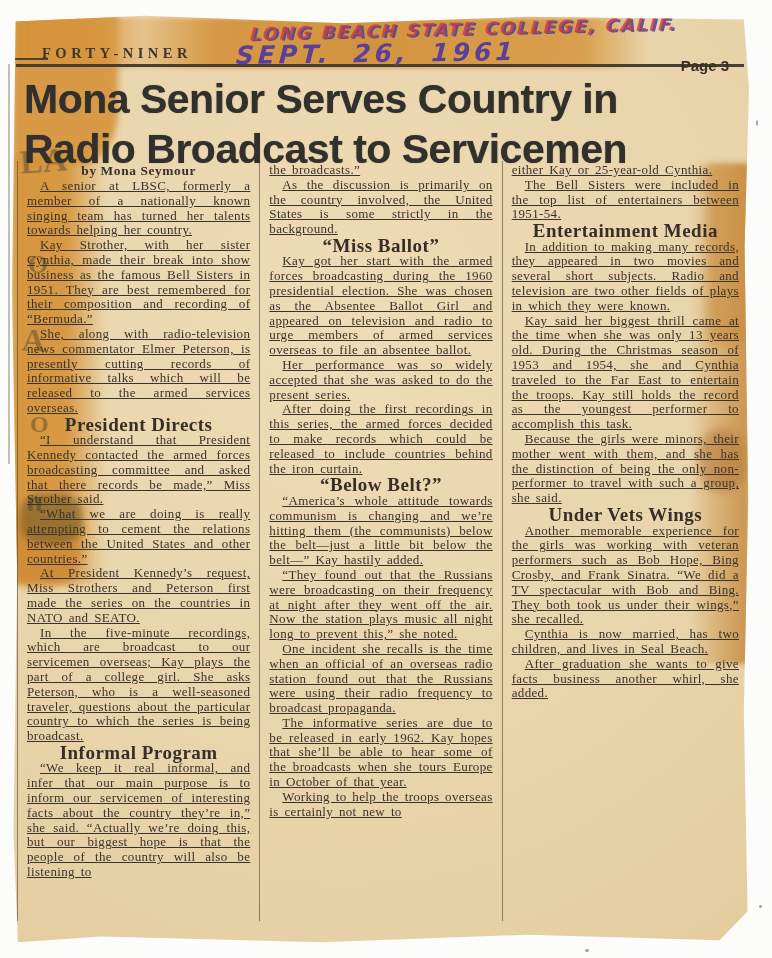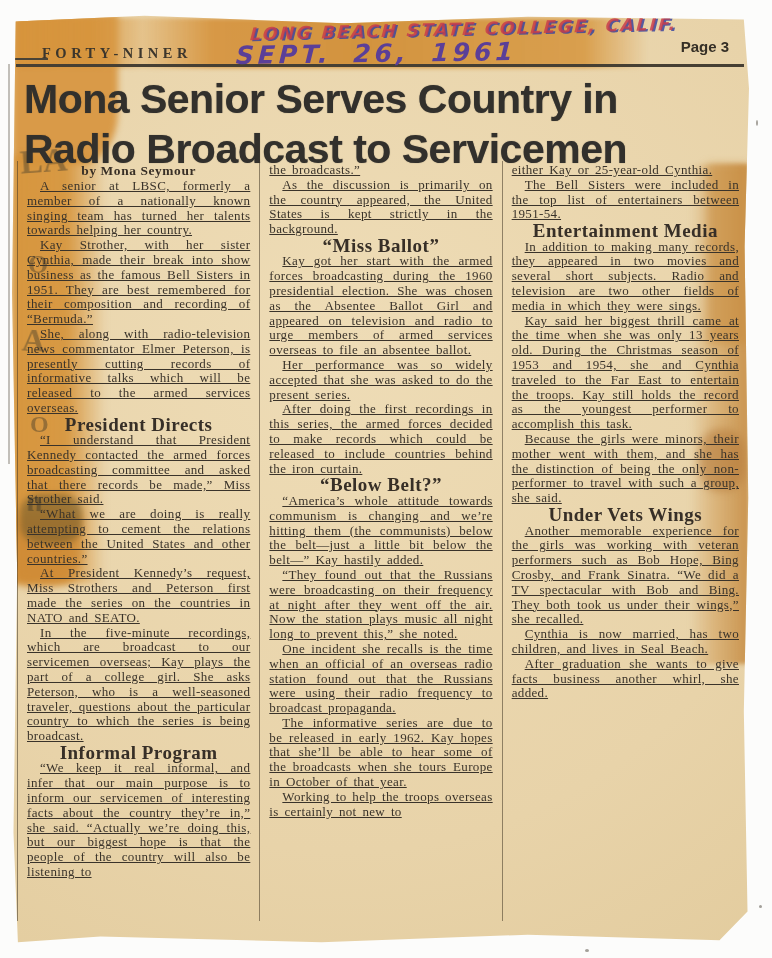--- a/index.html
+++ b/index.html
@@ -44,21 +44,21 @@
 
   
   .ghost{position:absolute;font-family:"Liberation Serif",serif;font-weight:bold;
     color:rgba(60,54,40,.42);filter:blur(.7px);line-height:1;}
 
   
   .masthead-rule-left{left:0;top:44px;width:36px;height:2px;background:#4a4336;}
   .masthead-rule{left:4px;top:50px;width:728px;height:2.6px;background:#463f33;}
   .masthead-name{left:30px;top:31px;font-family:Liberation Serif, serif;font-weight:bold;
     font-size:14.5px;letter-spacing:4.5px;color:#3c362c;white-space:nowrap;}
-  .masthead-page{right:20px;top:24px;font-family:"Liberation Sans",sans-serif;font-weight:bold;
+  .masthead-page{right:20px;top:43px;font-family:"Liberation Sans",sans-serif;font-weight:bold;
     font-size:15px;color:#352f26;white-space:nowrap;}
 
   
   .hw-school{left:238px;top:5px;font-family:"DejaVu Sans",sans-serif;font-size:17.5px;font-weight:bold;
     font-style:italic;letter-spacing:2.2px;white-space:nowrap;transform:rotate(-1.4deg) skewX(-5deg);}
   .hw-school.layer-blue{color:rgba(58,70,160,.85);left:240px;top:6px;}
   .hw-school.layer-red{color:rgba(200,58,74,.82);}
   .hw-date{left:224px;top:25px;font-family:"DejaVu Sans",sans-serif;font-size:25px;font-weight:bold;
     font-style:italic;color:#5b3f98;letter-spacing:4px;word-spacing:9px;white-space:nowrap;
     transform:rotate(-0.8deg) skewX(-4deg);}
@@ -131,37 +131,37 @@
         <h4 class="subhead">President Directs</h4>
         <p class="para">“I understand that President Kennedy contacted the armed forces broadcasting committee and asked that there records be made,” Miss Strother said.</p>
         <p class="para">“What we are doing is really attempting to cement the relations between the United States and other countries.”</p>
         <p class="para">At President Kennedy’s request, Miss Strothers and Peterson first made the series on the countries in NATO and SEATO.</p>
         <p class="para">In the five-minute recordings, which are broadcast to our servicemen overseas; Kay plays the part of a college girl. She asks Peterson, who is a well-seasoned traveler, questions about the particular country to which the series is being broadcast.</p>
         <h4 class="subhead">Informal Program</h4>
         <p class="para">“We keep it real informal, and infer that our main purpose is to inform our servicemen of interesting facts about the country they’re in,” she said. “Actually we’re doing this, but our biggest hope is that the people of the country will also be listening to</p>
       </div>
       <div class="col">
         <p class="para cont">the broadcasts.”</p>
-        <p class="para">As the discussion is primarily on the country appeared, the United States is kept strictly in the background.</p>
+        <p class="para">As the discussion is primarily on the country involved, the United States is some strictly in the background.</p>
         <h4 class="subhead">“Miss Ballot”</h4>
         <p class="para">Kay got her start with the armed forces broadcasting during the 1960 presidential election. She was chosen as the Absentee Ballot Girl and appeared on television and radio to urge members of armed services overseas to file an absentee ballot.</p>
         <p class="para">Her performance was so widely accepted that she was asked to do the present series.</p>
         <p class="para">After doing the first recordings in this series, the armed forces decided to make records which could be released to include countries behind the iron curtain.</p>
         <h4 class="subhead">“Below Belt?”</h4>
         <p class="para">“America’s whole attitude towards communism is changing and we’re hitting them (the communists) below the belt—just a little bit below the belt—” Kay hastily added.</p>
         <p class="para">“They found out that the Russians were broadcasting on their frequency at night after they went off the air. Now the station plays music all night long to prevent this,” she noted.</p>
         <p class="para">One incident she recalls is the time when an official of an overseas radio station found out that the Russians were using their radio frequency to broadcast propaganda.</p>
         <p class="para">The informative series are due to be released in early 1962. Kay hopes that she’ll be able to hear some of the broadcasts when she tours Europe in October of that year.</p>
         <p class="para">Working to help the troops overseas is certainly not new to</p>
       </div>
       <div class="col">
         <p class="para cont">either Kay or 25-year-old Cynthia.</p>
         <p class="para">The Bell Sisters were included in the top list of entertainers between 1951-54.</p>
         <h4 class="subhead">Entertainment Media</h4>
-        <p class="para">In addition to making many records, they appeared in two movies and several short subjects. Radio and television are two other fields of media in which they were sings.</p>
+        <p class="para">In addition to making many records, they appeared in two movies and several short subjects. Radio and television are two other fields of plays in which they were known.</p>
         <p class="para">Kay said her biggest thrill came at the time when she was only 13 years old. During the Christmas season of 1953 and 1954, she and Cynthia traveled to the Far East to entertain the troops. Kay still holds the record as the youngest performer to accomplish this task.</p>
         <p class="para">Because the girls were minors, their mother went with them, and she has the distinction of being the only non-performer to travel with such a group, she said.</p>
         <h4 class="subhead">Under Vets Wings</h4>
         <p class="para">Another memorable experience for the girls was working with veteran performers such as Bob Hope, Bing Crosby, and Frank Sinatra. “We did a TV spectacular with Bob and Bing. They both took us under their wings,” she recalled.</p>
         <p class="para">Cynthia is now married, has two children, and lives in Seal Beach.</p>
         <p class="para">After graduation she wants to give facts business another whirl, she added.</p>
       </div>
     </div>
 
 </div>

